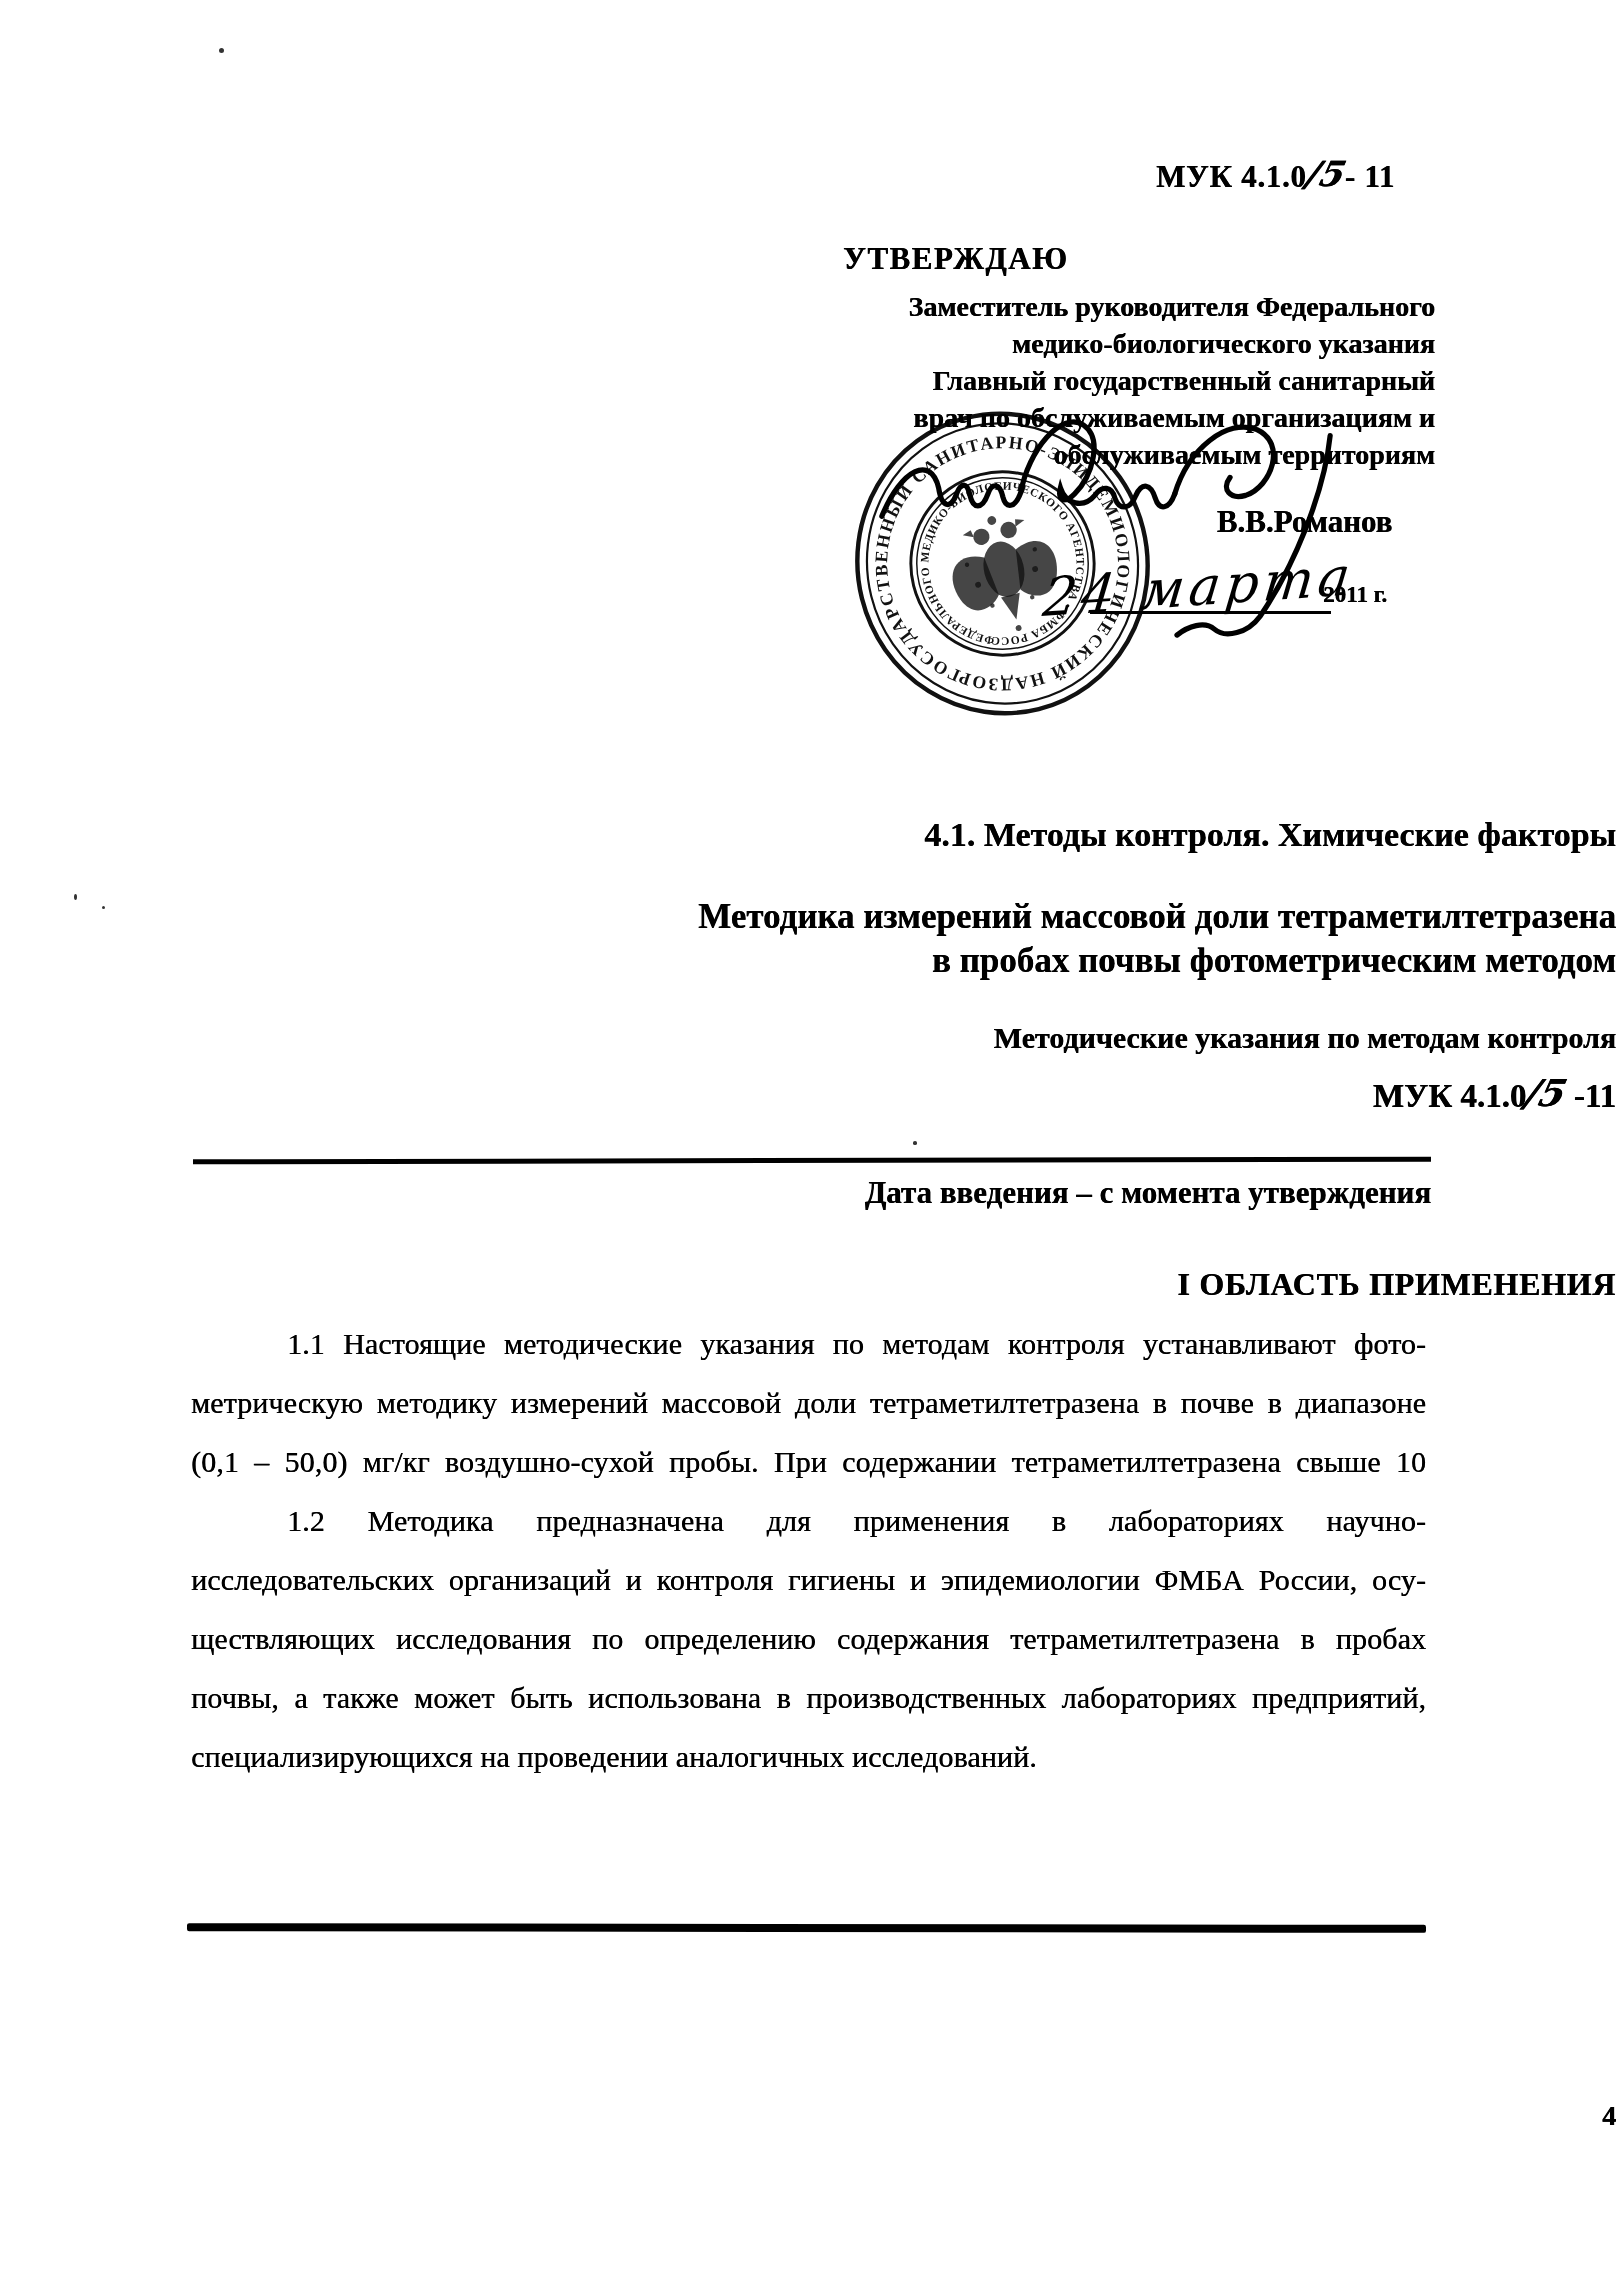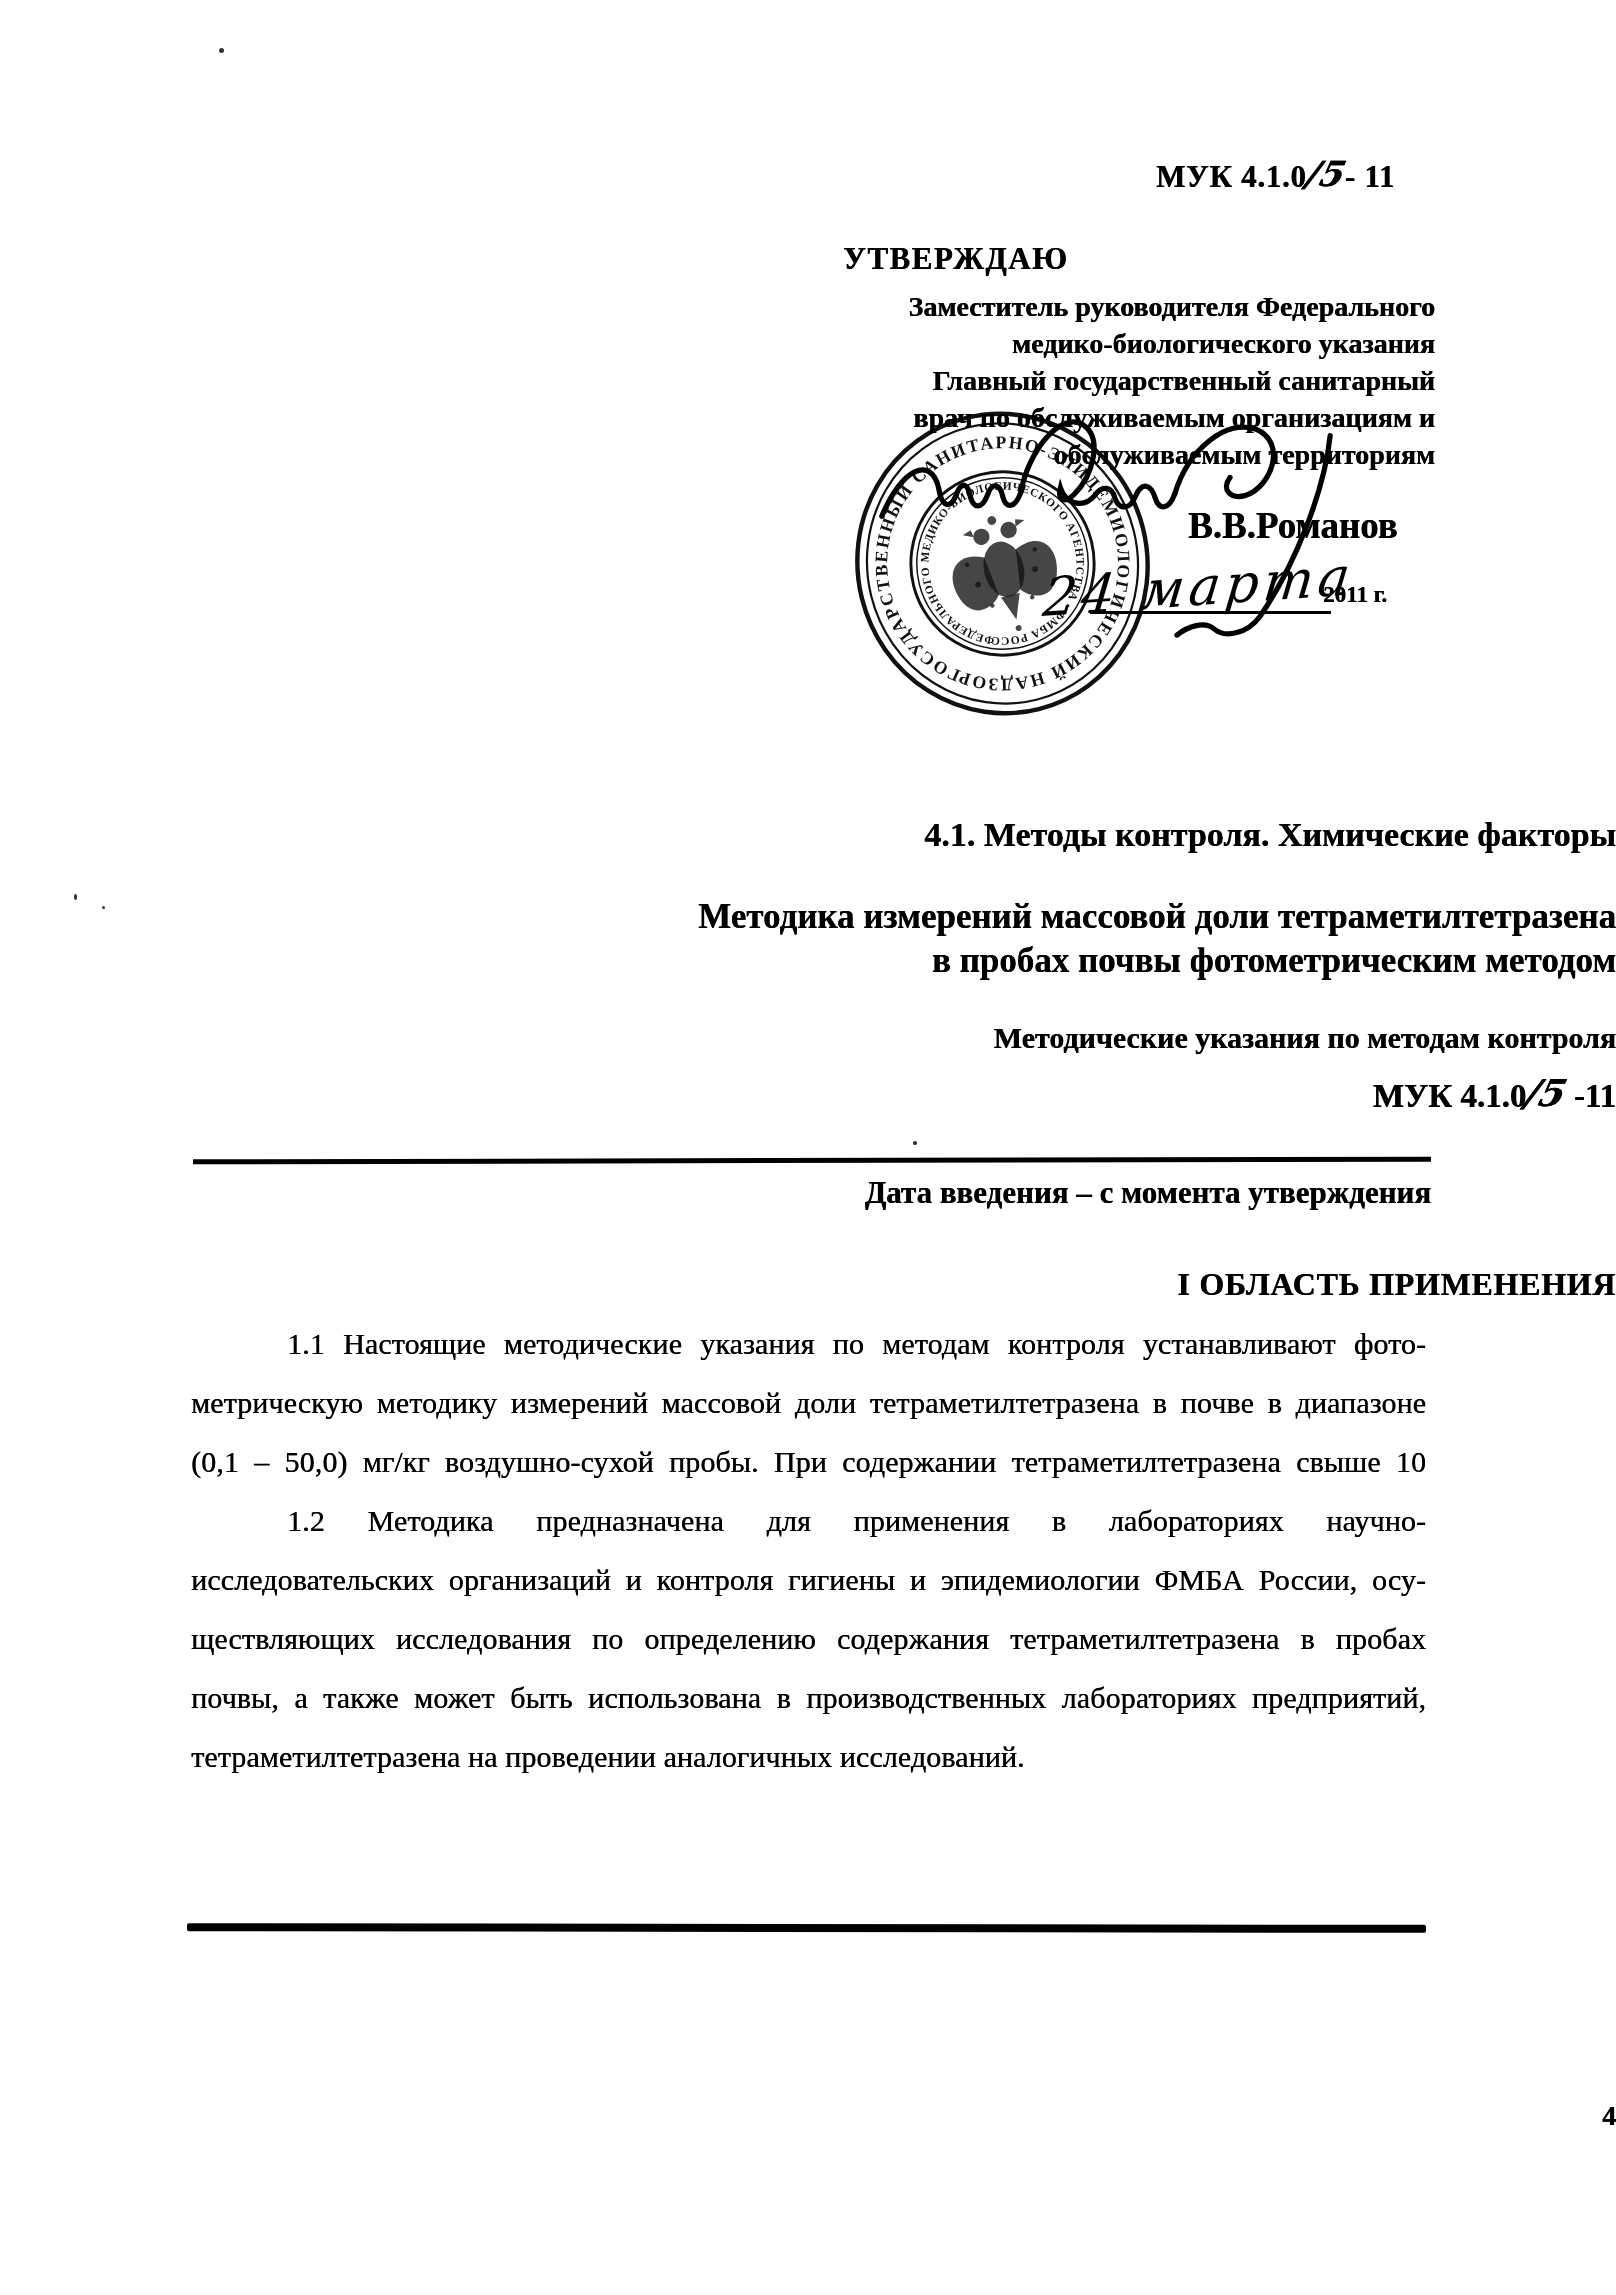--- a/index.html
+++ b/index.html
@@ -16,21 +16,21 @@
   .hand-digit{font-style:italic;font-size:1.12em;display:inline-block;transform:skewX(-14deg) translateY(-1.5px);font-family:"DejaVu Serif",serif;}
 
   #approval{left:843px;top:241px;width:592px;}
   #approval-heading{text-align:left;font-size:31px;font-weight:700;letter-spacing:1.5px;}
   .approval-line{text-align:right;font-size:28px;font-weight:700;line-height:37px;white-space:nowrap;}
   #approval-lines{margin-top:11px;}
 
   #seal{left:851px;top:408px;width:303px;height:311px;transform:rotate(-14deg);opacity:.93;}
   #signature{left:837px;top:404px;width:538px;height:247px;}
 
-  #signer-name{left:1188px;top:504px;width:233px;text-align:left;font-size:37px;font-weight:700;white-space:nowrap;font-family:Liberation Serif, serif;}
+  #signer-name{left:1188px;top:504px;width:233px;text-align:center;font-size:31px;font-weight:700;white-space:nowrap;font-family:Liberation Serif, serif;}
   #date-hand{left:1043px;top:556px;font-size:53px;font-style:italic;font-family:"DejaVu Serif",serif;letter-spacing:4.5px;transform:rotate(-4deg) skewX(-10deg);white-space:nowrap;}
   #date-underline{left:1090px;top:611px;width:241px;height:3px;background:#000;}
   #date-year{left:1323px;top:582px;font-size:23px;font-weight:700;white-space:nowrap;}
 
   #section-heading{top:816px;font-size:34px;font-weight:700;}
   #doc-title{top:895px;font-size:35px;font-weight:700;line-height:44px;}
   #doc-type{top:1021px;font-size:30px;font-weight:700;}
   #doc-number-mid{top:1072px;font-size:33px;font-weight:700;}
 
   #rule-1{left:193px;top:1158px;width:1238px;height:4.5px;background:#000;transform:rotate(-0.12deg);}
@@ -128,21 +128,21 @@
   <div class="abs center ink" id="scope-heading">I ОБЛАСТЬ ПРИМЕНЕНИЯ</div>
 
   <div class="abs" id="body" style="top:1314px;">
     <div class="bodyline first">1.1 Настоящие методические указания по методам контроля устанавливают фото-</div>
     <div class="bodyline">метрическую методику измерений массовой доли тетраметилтетразена в почве в диапазоне</div>
     <div class="bodyline">(0,1 – 50,0) мг/кг воздушно-сухой пробы. При содержании тетраметилтетразена свыше 10</div>
     <div class="bodyline first">1.2 Методика предназначена для применения в лабораториях научно-</div>
     <div class="bodyline">исследовательских организаций и контроля гигиены и эпидемиологии ФМБА России, осу-</div>
     <div class="bodyline">ществляющих исследования по определению содержания тетраметилтетразена в пробах</div>
     <div class="bodyline">почвы, а также может быть использована в производственных лабораториях предприятий,</div>
-    <div class="bodyline last">тетраметилтетразена на проведении аналогичных исследований.</div>
+    <div class="bodyline last">специализирующихся на проведении аналогичных исследований.</div>
   </div>
 
   <div class="abs" id="rule-2"></div>
   <div class="abs center ink" id="page-number">4</div>
 
   <div class="speck" style="left:219px;top:48px;width:5.2px;height:5.2px;"></div>
   <div class="speck" style="left:913px;top:1141px;width:3.7px;height:3.7px;"></div>
   <div class="speck" style="left:74px;top:894px;width:3px;height:6px;"></div>
   <div class="speck" style="left:102px;top:906px;width:3px;height:3px;"></div>
 

